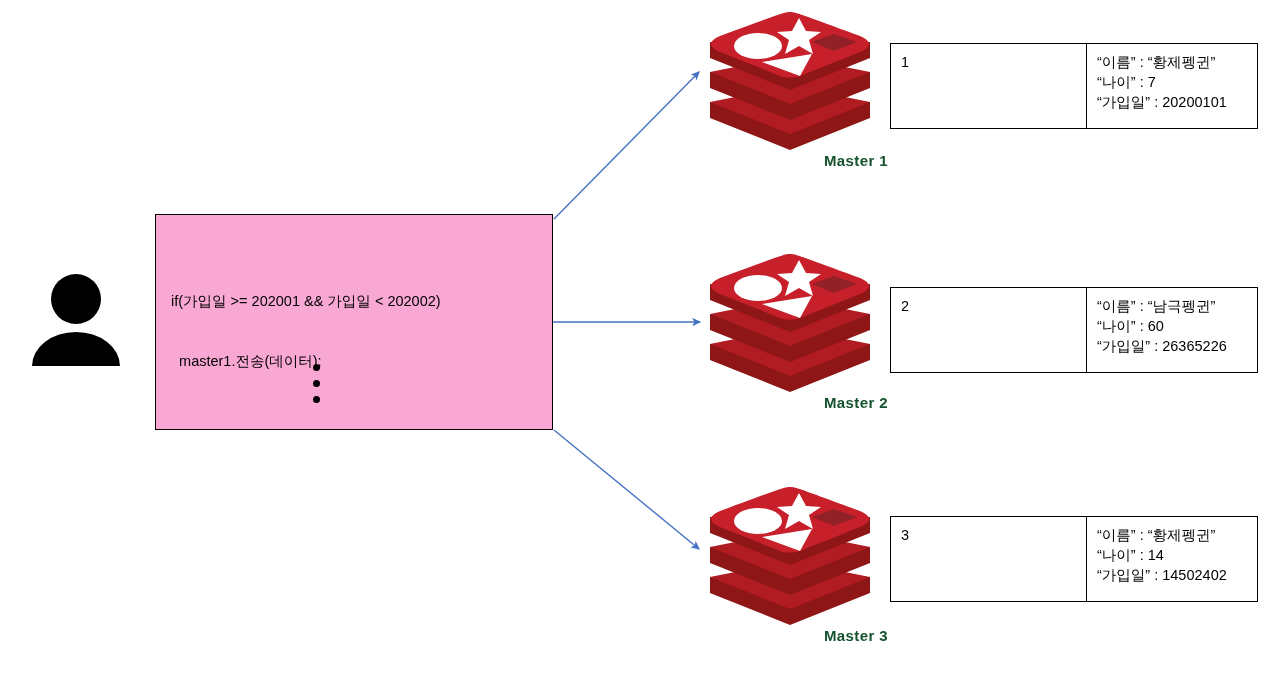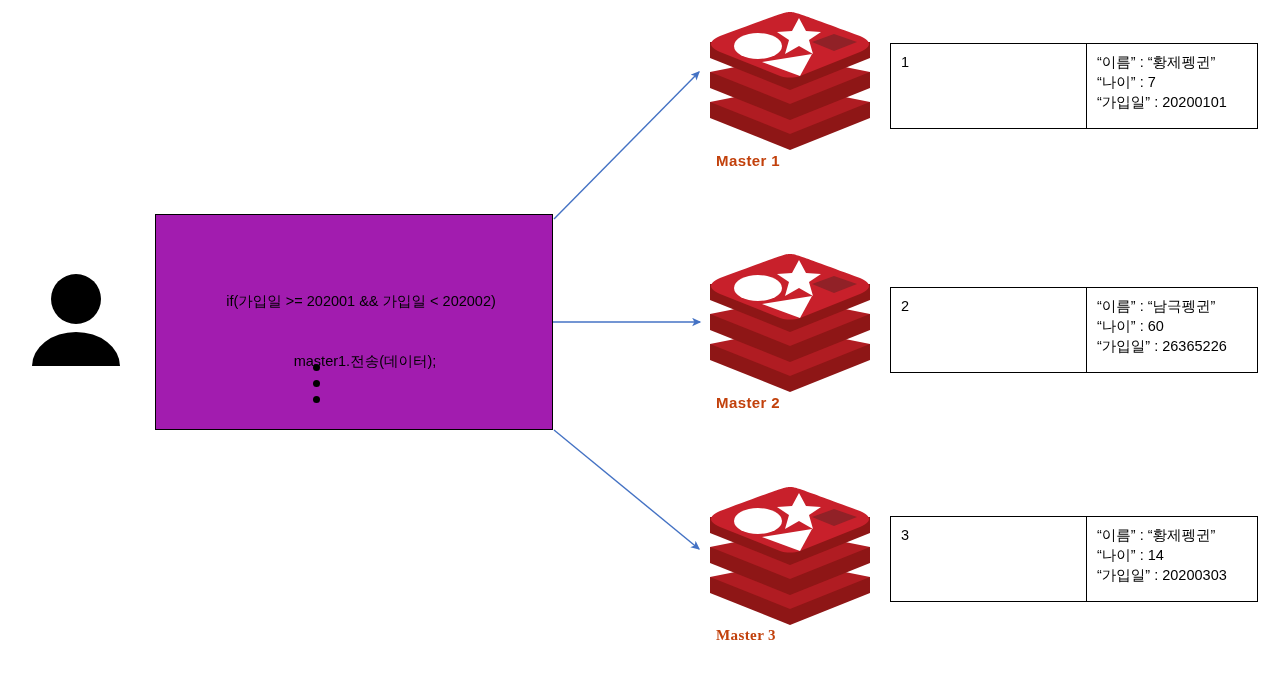--- a/index.html
+++ b/index.html
@@ -51,23 +51,22 @@
   }
 
   
   .code-box {
     position: absolute;
     left: 155px;
     top: 214px;
     width: 398px;
     height: 216px;
     border: 1.5px solid #000000;
-    background: #a21caf;
-    box-sizing: border-box;
-    text-align: center;
+    background: #f9a8d4;
+    box-sizing: border-box;
   }
   .code-lines {
     position: absolute;
     left: 15px;
     top: 36px;
     width: 380px;
     font-size: 14.5px;
     line-height: 20px;
     white-space: pre;
     color: #000000;
@@ -108,28 +107,28 @@
   }
   .redis-logo {
     position: absolute;
     left: 0;
     top: 0;
     width: 180px;
     height: 140px;
   }
   .node-label {
     position: absolute;
-    left: 16px;
+    left: 8px;
     top: 142px;
     width: 180px;
-    text-align: left;
+    text-align: right;
     font-size: 15px;
     font-weight: bold;
     letter-spacing: 0.4px;
-    color: #c2410c;
+    color: #14532d;
   }
 
   
   .kv-table {
     position: absolute;
     border: 1.3px solid #000000;
     box-sizing: border-box;
     background: #ffffff;
     display: flex;
   }
@@ -215,21 +214,21 @@
         <path d="M90 2 C96 2 100 4 160 26 C172 31 172 37 160 42 L100 66 C94 68 86 68 80 66 L20 42 C8 37 8 31 20 26 C80 4 84 2 90 2 Z" fill="#C8202B"></path>
         <ellipse cx="58" cy="36" rx="24" ry="13" fill="#ffffff"></ellipse>
         <path d="M99 8 L106 21 L121 22 L109 30 L113 44 L99 36 L85 44 L89 30 L77 22 L92 21 Z" fill="#ffffff"></path>
         <path d="M62 52 L112 44 L100 66 Z" fill="#ffffff"></path>
         <path d="M134 24 L157 32 L134 41 L112 32 Z" fill="#912127"></path>
       </g>
     </svg>
     <div class="node-label">Master 2</div>
   </div>
 
-  <div class="redis-node" style="left:700px; top:485px;font-family:Liberation Serif, serif;">
+  <div class="redis-node" style="left:700px; top:485px;">
     <svg class="redis-logo" viewBox="0 0 180 140">
       <g>
         <path d="M10 92 L10 108 L90 140 L170 108 L170 92 Z" fill="#8E1616"></path>
         <path d="M90 76 L170 92 L90 124 L10 92 Z" fill="#B01C22"></path>
         <path d="M10 62 L10 78 L90 110 L170 78 L170 62 Z" fill="#8E1616"></path>
         <path d="M90 46 L170 62 L90 94 L10 62 Z" fill="#B01C22"></path>
         <path d="M10 32 L10 48 L90 80 L170 48 L170 32 Z" fill="#8E1616"></path>
         <path d="M90 2 C96 2 100 4 160 26 C172 31 172 37 160 42 L100 66 C94 68 86 68 80 66 L20 42 C8 37 8 31 20 26 C80 4 84 2 90 2 Z" fill="#C8202B"></path>
         <ellipse cx="58" cy="36" rx="24" ry="13" fill="#ffffff"></ellipse>
         <path d="M99 8 L106 21 L121 22 L109 30 L113 44 L99 36 L85 44 L89 30 L77 22 L92 21 Z" fill="#ffffff"></path>
@@ -256,17 +255,17 @@
       <span class="vline">“나이” : 60</span>
       <span class="vline">“가입일” : 26365226</span>
     </div>
   </div>
 
   <div class="kv-table" style="left:890px; top:516px; width:368px; height:86px;">
     <div class="kv-key">3</div>
     <div class="kv-val">
       <span class="vline">“이름” : “황제펭귄”</span>
       <span class="vline">“나이” : 14</span>
-      <span class="vline">“가입일” : 20200303</span>
+      <span class="vline">“가입일” : 14502402</span>
     </div>
   </div>
 
 </div>
 
 </body></html>

